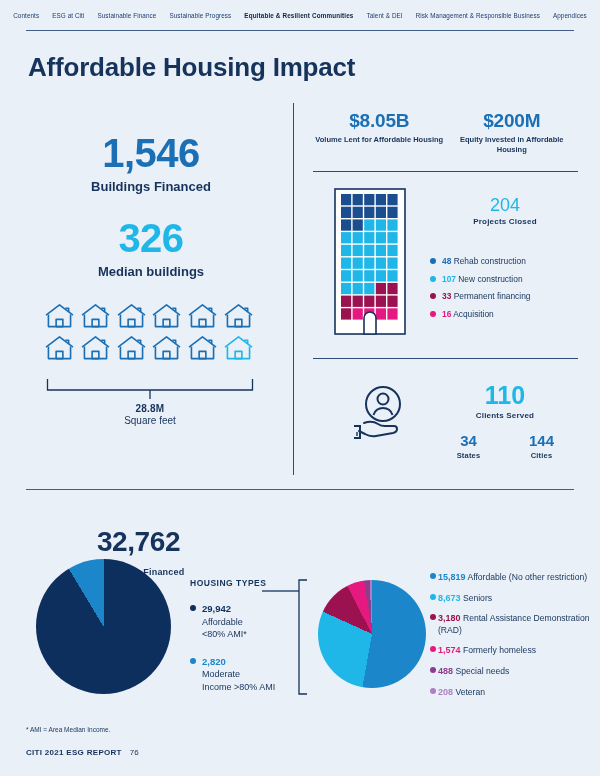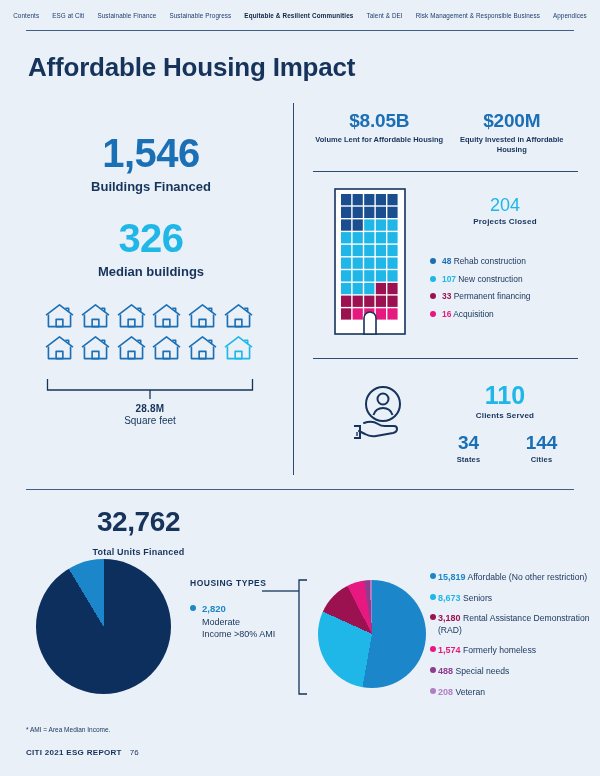--- a/index.html
+++ b/index.html
@@ -81,25 +81,25 @@
   .dot { width: 6px; height: 6px; border-radius: 50%; flex: none; }
   .pitem b { font-weight: bold; }
 
   
   .hand-wrap { position: absolute; left: 350px; top: 382px; }
   .clients { position: absolute; left: 432px; top: 383px; width: 146px; }
   .clients .num { font-size: 25px; font-weight: bold; color: #1fb6e8; text-align: center; line-height: 1; }
   .clients .lbl { font-size: 8px; font-weight: bold; color: #16335c; text-align: center; margin-top: 3px; letter-spacing: .2px; }
   .sub-row { display: flex; margin-top: 13px; }
   .sub { flex: 1; text-align: center; }
-  .sub .num2 { font-size: 19px; font-weight: bold; color: #1b6fb5; line-height: 1; }
+  .sub .num2 { font-size: 15px; font-weight: bold; color: #1b6fb5; line-height: 1; }
   .sub .lbl2 { font-size: 7.5px; font-weight: bold; color: #16335c; margin-top: 3px; letter-spacing: .2px; }
 
   
-  .units { position: absolute; left: 46px; top: 508px; width: 185px; text-align: center; }
+  .units { position: absolute; left: 46px; top: 528px; width: 185px; text-align: center; }
   .units .num { font-size: 28px; font-weight: bold; color: #16335c; letter-spacing: -0.4px; line-height: 1; }
   .units .lbl { font-size: 9px; font-weight: bold; color: #16335c; margin-top: 11px; letter-spacing: .2px; }
 
   .pie-left { position: absolute; left: 36px; top: 559px; width: 135px; height: 135px; border-radius: 50%; }
   .pie-right { position: absolute; left: 318px; top: 580px; width: 108px; height: 108px; border-radius: 50%; }
 
   .ht { position: absolute; left: 190px; top: 578px; width: 110px; }
   .ht-title { font-size: 8.5px; font-weight: bold; color: #16335c; letter-spacing: .5px; }
   .ht-item { margin-top: 14px; display: flex; gap: 6px; }
   .ht-item .txt { font-size: 9px; color: #16335c; line-height: 1.4; }
@@ -408,20 +408,24 @@
     <div class="num">32,762</div>
     <div class="lbl">Total Units Financed</div>
   </div>
 
   <div class="pie-left" style="background: conic-gradient(from -30.9871deg, rgb(27, 134, 201) 0deg, rgb(27, 134, 201) 30.99deg, rgb(13, 47, 94) 30.99deg, rgb(13, 47, 94) 360deg);"></div>
 
   <div class="ht">
     <div class="ht-title">HOUSING TYPES</div>
     <div id="ht-items">
         <div class="ht-item">
+          <span class="dot" style="margin-top:3px;background:#0d2f5e"></span>
+          <span class="txt"><b style="color:#0d2f5e">29,942</b><br>Affordable<br>&lt;80% AMI*</span>
+        </div>
+        <div class="ht-item">
           <span class="dot" style="margin-top:3px;background:#1b86c9"></span>
           <span class="txt"><b style="color:#1b86c9">2,820</b><br>Moderate<br>Income &gt;80% AMI</span>
         </div>
       </div>
   </div>
 
   <div class="connector">
     <svg width="55" height="118" viewBox="0 0 55 118">
       <path d="M0 13 L30 13" fill="none" stroke="#16335c" stroke-width="1.3"></path>
       <path d="M45 2 L37 2 L37 116 L45 116" fill="none" stroke="#16335c" stroke-width="1.3"></path>

